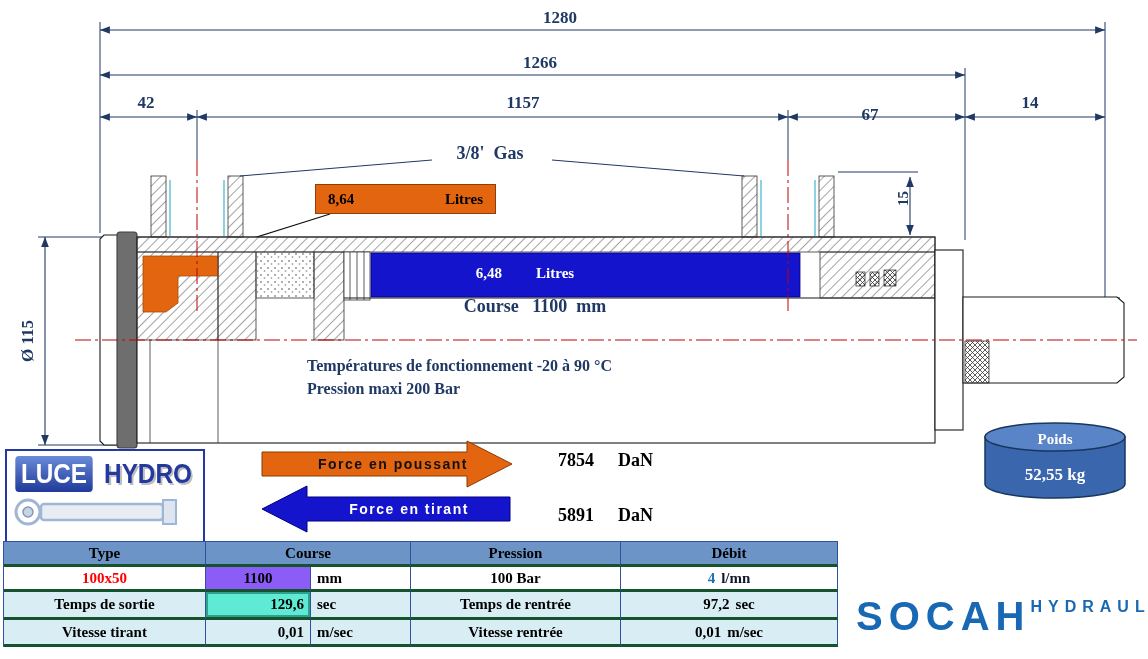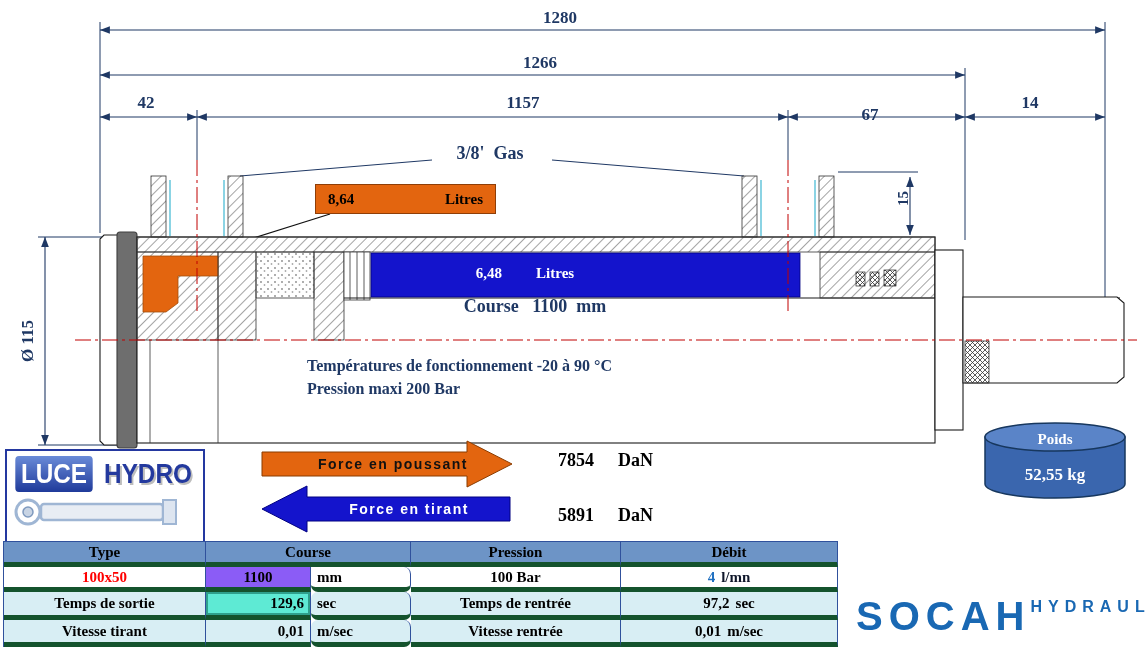--- a/index.html
+++ b/index.html
@@ -26,27 +26,27 @@
   .luce-left{background:linear-gradient(180deg,#6A8BD8,#1F3A9A);color:#fff;flex:0 0 86px;height:36px;
       display:flex;align-items:center;justify-content:center;border-radius:4px;
       font:bold 27px "Liberation Sans",sans-serif;transform:scaleX(.9);}
   .luce-right{color:#23399E;flex:1;display:flex;align-items:center;justify-content:center;
       font:bold 27px "Liberation Sans",sans-serif;text-shadow:2px 2px 0 #bdbdbd;transform:scaleX(.9);}
   
   .spec-table{position:absolute;left:3px;top:541px;width:834px;display:grid;
       grid-template-columns:202px 105px 100px 210px 217px;
       border-left:1px solid #30519C;border-top:1px solid #30519C;
       font-size:15px;font-weight:bold;color:#000;}
-  .cell{border-right:1px solid #30519C;border-bottom:5px solid #14532d;display:flex;
+  .cell{border-right:1px solid #30519C;border-bottom:3px solid #14532d;display:flex;
       align-items:center;justify-content:center;box-sizing:border-box;white-space:pre;}
   .hd{background:#6D94C6;height:25px;}
   .r1{height:25px;background:#fff;}
   .r2{height:28px;background:#D8EEF4;}
   .r3{height:27px;background:#D8EEF4;}
-  .left-al{justify-content:flex-start;padding-left:6px;border-radius:7px;}
+  .left-al{justify-content:flex-start;padding-left:6px;}
   .right-al{justify-content:flex-end;padding-right:6px;}
   .red{color:#FF0000;}
   .sel-blue{background:#8b5cf6;}
   .sel-green{box-shadow:inset 0 0 0 2px #2FA08C;background:#5eead4;padding-left:9px;}
   .blue-num{color:#1F6FC0;}
   .navy{color:#0f172a;}
   .gap6{gap:6px;display:flex;}
   
   .socah{position:absolute;left:850px;top:578px;width:296px;height:76px;display:flex;align-items:center;gap:6px;}
   .socah-text{display:flex;flex-direction:row;align-items:flex-start;}

